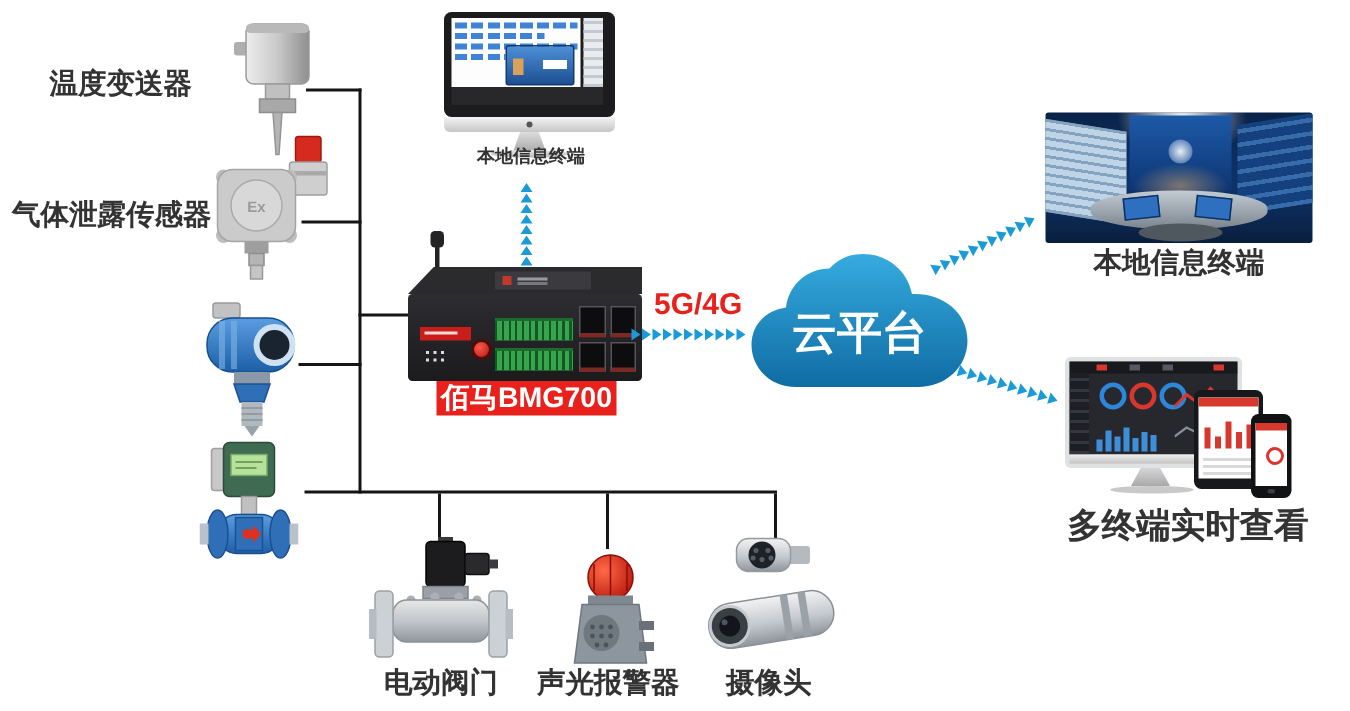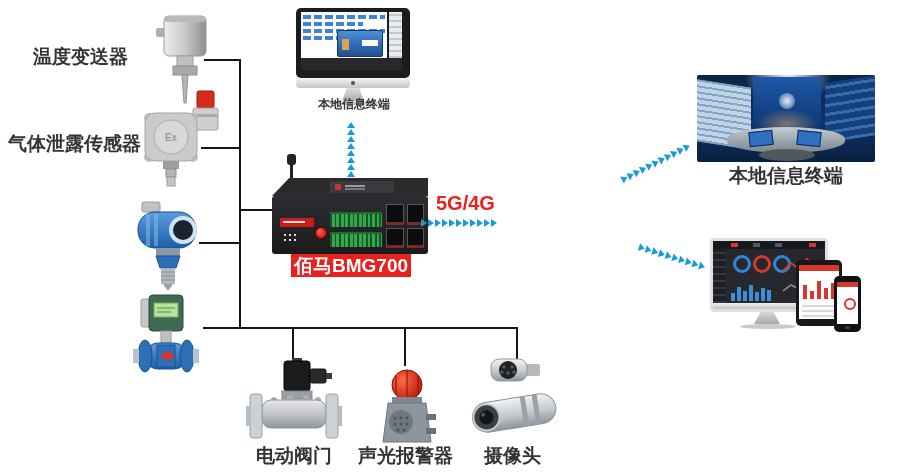--- a/index.html
+++ b/index.html
@@ -256,20 +256,32 @@
       <span class="tri tri-right"></span>
       <span class="tri tri-right"></span>
       <span class="tri tri-right"></span>
       <span class="tri tri-right"></span>
       <span class="tri tri-right"></span>
       <span class="tri tri-right"></span>
       <span class="tri tri-right"></span>
       <span class="tri tri-right"></span>
     </div>
 
+  <div class="cloud">
+    <svg width="150" height="97" viewBox="0 0 150 97">
+      <defs>
+          <linearGradient id="cg" x1="0" y1="0" x2="0" y2="1">
+        <stop offset="0" stop-color="#36abdf"></stop>
+            <stop offset="1" stop-color="#0f6ca3"></stop>
+          </linearGradient>
+        </defs>
+      <path d="M33 92 C14 92 3 78 3 64 C3 51 12 41 26 39 C28 23 41 13 55 13 C63 4 76 1 88 5 C100 9 108 19 110 30 C129 29 147 41 147 61 C147 79 132 92 114 92 Z" fill="url(#cg)"></path>
+    </svg>
+    <div class="cloud-label">云平台</div>
+  </div>
 
   <div class="arrow rot-up" style="left:622px;top:176px">
       <span class="tri tri-right"></span>
       <span class="tri tri-right"></span>
       <span class="tri tri-right"></span>
       <span class="tri tri-right"></span>
       <span class="tri tri-right"></span>
       <span class="tri tri-right"></span>
       <span class="tri tri-right"></span>
       <span class="tri tri-right"></span>
@@ -350,20 +362,21 @@
       </div>
     </div>
     <div class="phone">
       <div class="phone-scr">
         <div class="phone-top"></div>
         <div class="phone-dot"></div>
       </div>
       <div class="phone-home"></div>
     </div>
   </div>
+  <div class="label center" style="left:697px;top:338px;width:190px;font-size:23px">多终端实时查看</div>
 
   <svg class="dev-ill" style="left:246px;top:358px" width="96" height="86" viewBox="0 0 96 86">
     <defs>
         <linearGradient id="vg" x1="0" y1="0" x2="0" y2="1">
       <stop offset="0" stop-color="#e6e6e6"></stop>
           <stop offset=".5" stop-color="#c2c6ca"></stop>
           <stop offset="1" stop-color="#8f969c"></stop>
         </linearGradient>
       </defs>
     <rect x="46" y="0" width="10" height="4" fill="#3a3a3a"></rect>

